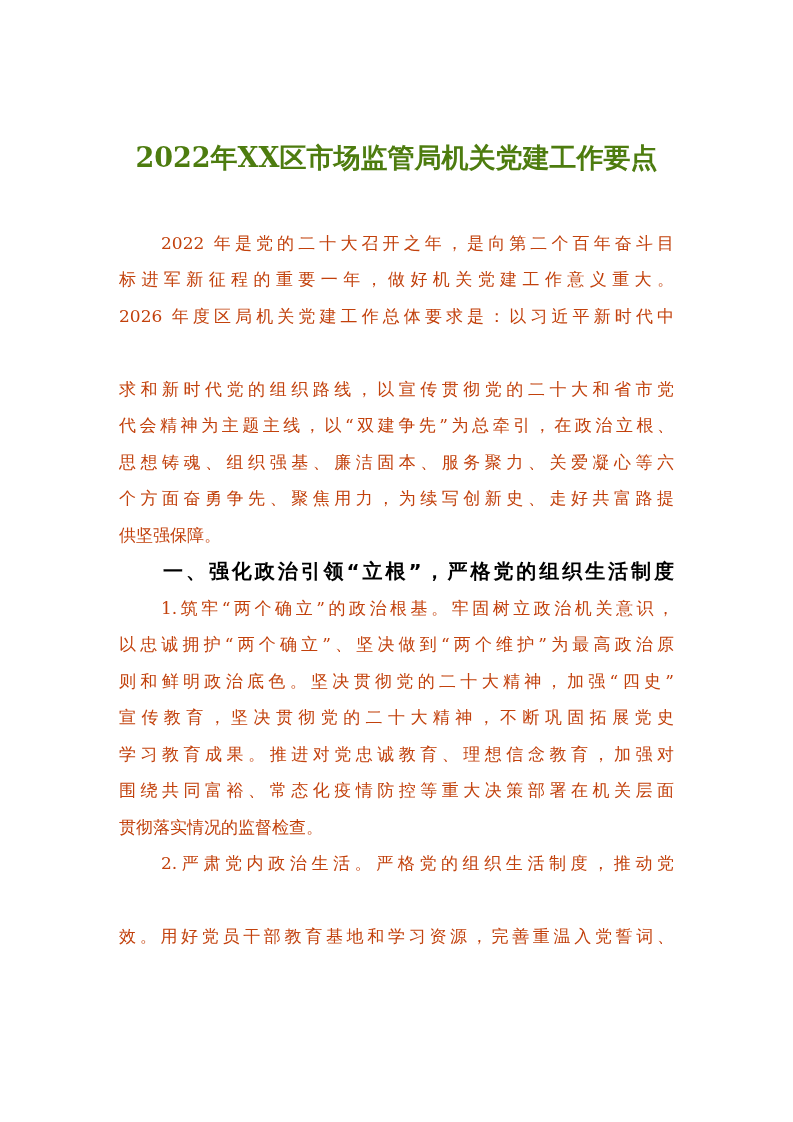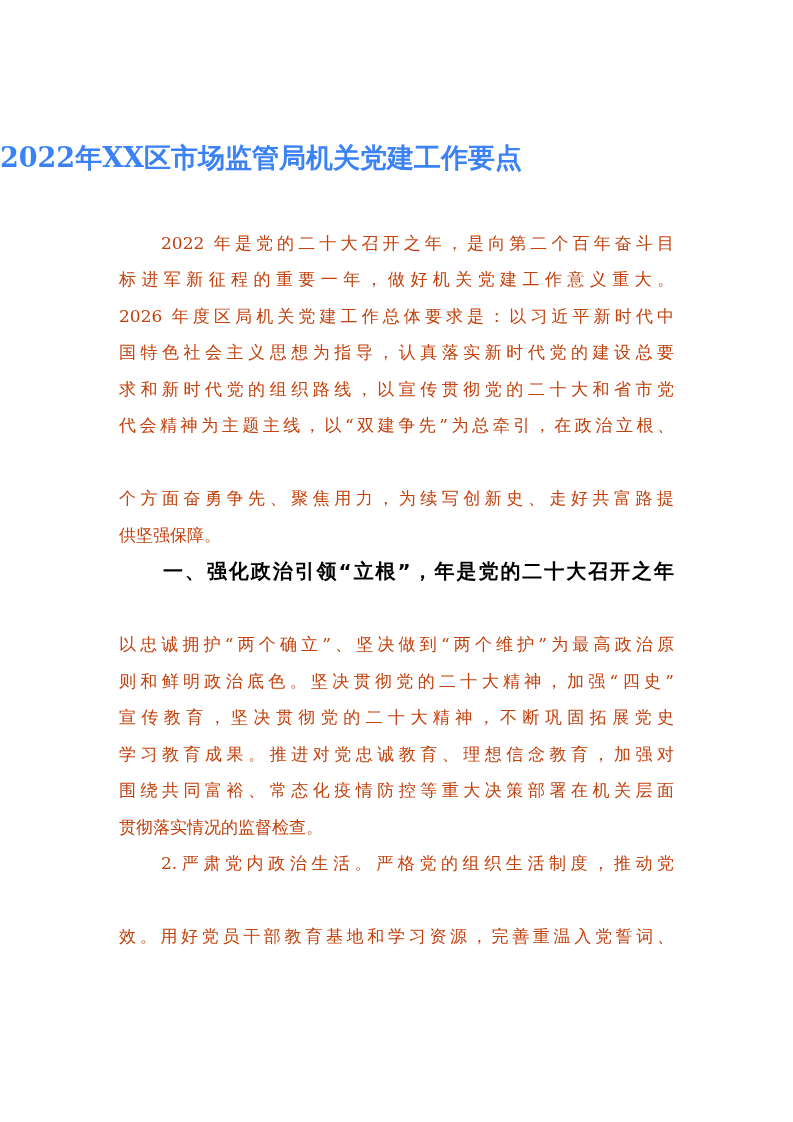--- a/index.html
+++ b/index.html
@@ -1,21 +1,21 @@
 <!DOCTYPE html>
 <html><head>
 <meta charset="utf-8">
 <style>
   html, body { margin: 0; padding: 0; background: #ffffff; }
   body { width: 793px; height: 1122px; position: relative; overflow: hidden; }
   .page { position: absolute; left: 0; top: 0; width: 793px; height: 1122px; background: #fff; }
   .title {
-    position: absolute; left: 0; top: 140px; width: 793px; text-align: left;
+    position: absolute; left: 0; top: 140px; width: 793px; text-align: center;
     font-family: "DejaVu Serif", "Liberation Serif", serif; font-weight: bold;
-    font-size: 27px; color: #3b82f6; letter-spacing: 0px; line-height: 36px;
+    font-size: 27px; color: #4d7c0f; letter-spacing: 0px; line-height: 36px;
   }
   .line {
     position: absolute; left: 119px; width: 555px; height: 36px;
     font-family: "DejaVu Serif", "Liberation Serif", serif;
     font-size: 17px; color: #c2410c; line-height: 36px; white-space: nowrap;
     text-align: justify; text-align-last: justify;
   }
   .line.indent { left: 161px; width: 513px; }
   .line.last { text-align-last: left; }
   .heading {
@@ -27,28 +27,29 @@
 </style>
 </head>
 <body>
 
 <div class="page">
   <div class="title">2022年XX区市场监管局机关党建工作要点</div>
 
   <div class="line indent" style="top:225px">2022 年是党的二十大召开之年，是向第二个百年奋斗目</div>
   <div class="line" style="top:261px">标进军新征程的重要一年，做好机关党建工作意义重大。</div>
   <div class="line" style="top:298px">2026 年度区局机关党建工作总体要求是：以习近平新时代中</div>
-  <div class="line" style="top:334px">国特色社会主义思想为指导，认真落实新时代党的建设总要</div>
   <div class="line" style="top:371px">求和新时代党的组织路线，以宣传贯彻党的二十大和省市党</div>
   <div class="line" style="top:407px">代会精神为主题主线，以“双建争先”为总牵引，在政治立根、</div>
+  <div class="line" style="top:444px">思想铸魂、组织强基、廉洁固本、服务聚力、关爱凝心等六</div>
   <div class="line" style="top:480px">个方面奋勇争先、聚焦用力，为续写创新史、走好共富路提</div>
   <div class="line last" style="top:517px">供坚强保障。</div>
 
-  <div class="heading" style="top:553px">一、强化政治引领“立根”，年是党的二十大召开之年</div>
+  <div class="heading" style="top:553px">一、强化政治引领“立根”，严格党的组织生活制度</div>
 
+  <div class="line indent" style="top:590px">1.筑牢“两个确立”的政治根基。牢固树立政治机关意识，</div>
   <div class="line" style="top:626px">以忠诚拥护“两个确立”、坚决做到“两个维护”为最高政治原</div>
   <div class="line" style="top:663px">则和鲜明政治底色。坚决贯彻党的二十大精神，加强“四史”</div>
   <div class="line" style="top:699px">宣传教育，坚决贯彻党的二十大精神，不断巩固拓展党史</div>
   <div class="line" style="top:736px">学习教育成果。推进对党忠诚教育、理想信念教育，加强对</div>
   <div class="line" style="top:772px">围绕共同富裕、常态化疫情防控等重大决策部署在机关层面</div>
   <div class="line last" style="top:809px">贯彻落实情况的监督检查。</div>
 
   <div class="line indent" style="top:845px">2.严肃党内政治生活。严格党的组织生活制度，推动党</div>
   <div class="line" style="top:918px">效。用好党员干部教育基地和学习资源，完善重温入党誓词、</div>
 </div>

